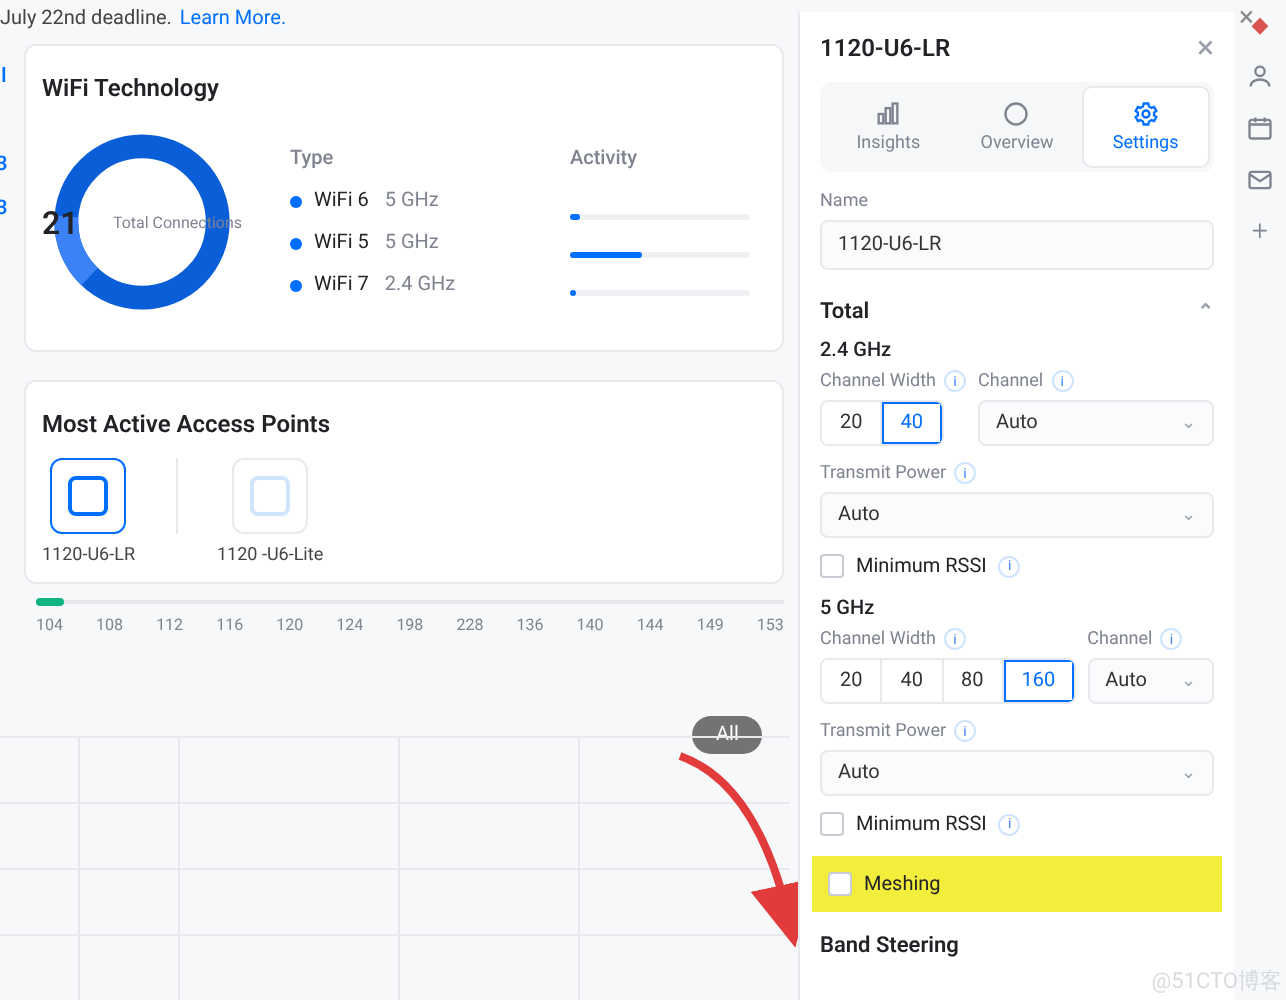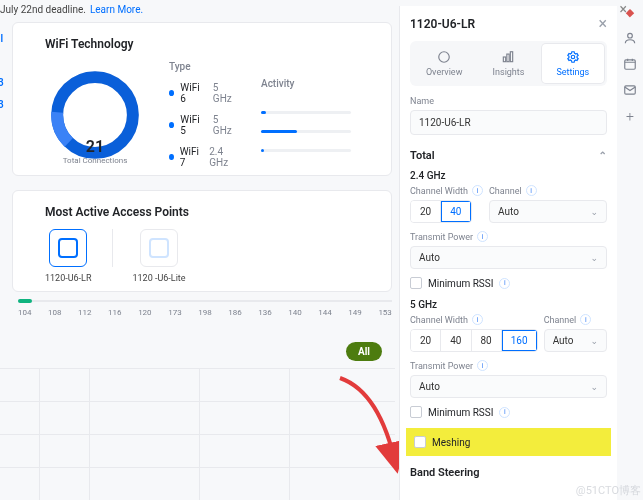--- a/index.html
+++ b/index.html
@@ -1,27 +1,27 @@
 <!DOCTYPE html>
 <html><head>
 <meta charset="utf-8">
 <style>
   * { box-sizing: border-box; margin: 0; padding: 0; font-family: -apple-system, BlinkMacSystemFont, "Segoe UI", Roboto, sans-serif; }
   body { background: #f7f8fa; width: 643px; height: 500px; overflow: hidden; position: relative; font-size: 11px; color: #212327; }
   .topbar { padding: 1px 8px 2px 0; font-size: 10px; color: #444; display: flex; align-items:center; }
   .topbar a { color: #006fff; text-decoration: none; margin-left: 4px; }
   .topbar .close-x { margin-left: auto; color:#888; font-size:14px; cursor:pointer; padding-right:8px;}
-  .card { background: #fff; border: 1px solid #e8e9ed; border-radius: 6px; padding: 14px 32px; }
+  .card { background: #fff; border: 1px solid #e8e9ed; border-radius: 6px; padding: 14px 8px; }
   .wifi-card { position:absolute; left:12px; top:22px; width:380px; height:154px; }
   .card-title { font-size: 12px; font-weight:600; margin-bottom:10px; }
   .card-title-sub { font-size:10px; font-weight:500; color:#7e838f; }
   .donut-wrap { display:flex; align-items:center; gap:24px; }
   .donut { position:relative; width:100px; height:100px; }
   .donut svg { width:100px; height:100px; }
-  .donut-center { position:absolute; inset:0; display:flex; flex-direction:column; align-items:center; justify-content:flex-end; }
+  .donut-center { position:absolute; inset:0; display:flex; flex-direction:row; align-items:center; justify-content:space-between; }
   .donut-center .num { font-size:16px; font-weight:600; }
   .donut-center .lbl { font-size:8px; color:#7e838f; }
   .legend { display:flex; flex-direction:column; gap:10px; }
   .legend-row { display:flex; align-items:center; gap:6px; font-size:10px; }
   .dot { width:6px; height:6px; border-radius:50%; background:#006fff; }
   .ghz { color:#7e838f; margin-left:2px; }
   .activity { display:flex; flex-direction:column; gap:16px; margin-left:auto; margin-right:8px; }
   .bar { width:90px; height:3px; background:#eef0f3; border-radius:2px; position:relative; }
   .bar .fill { position:absolute; left:0; top:0; bottom:0; background:#006fff; border-radius:2px; }
   .ap-card { position:absolute; left:12px; top:190px; width:380px; height:102px; }
@@ -30,21 +30,21 @@
   .ap-box { width:38px; height:38px; border-radius:6px; border:1px solid #e8e9ed; display:flex; align-items:center; justify-content:center; }
   .ap-box.sel { border-color:#006fff; }
   .ap-inner { width:20px; height:20px; border:2px solid #cfe4ff; border-radius:4px; }
   .ap-box.sel .ap-inner { border-color:#006fff; }
   .ap-name { font-size:9px; color:#444; }
   .ap-divider { width:1px; height:38px; background:#e8e9ed; }
   .axis { position:absolute; left:18px; top:300px; width:374px; }
   .axis-line { height:2px; background:#e8e9ed; position:relative; }
   .axis-line::before { content:''; position:absolute; left:0; top:-1px; width:14px; height:4px; background:#0fb37f; border-radius:2px;}
   .axis-ticks { display:flex; justify-content:space-between; font-size:8px; color:#7e838f; margin-top:6px; }
-  .all-pill { position:absolute; left:346px; top:342px; background:#4d7c0f; color:#fff; font-size:10px; font-weight:700; padding:4px 12px; border-radius:12px; cursor:pointer; }
+  .all-pill { position:absolute; left:346px; top:358px; background:#737373; color:#fff; font-size:10px; font-weight:400; padding:4px 12px; border-radius:12px; cursor:pointer; }
   .grid { position:absolute; left:0; top:368px; width:395px; height:132px; border-top:1px solid #e8e9ed; }
   .grid-row { height:33px; border-bottom:1px solid #e8e9ed; display:flex; }
   .grid-cell { border-right:1px solid #e8e9ed; height:100%; }
   .grid-cell:nth-child(1){ width:40px;} .grid-cell:nth-child(2){width:50px;} .grid-cell:nth-child(3){width:110px;} .grid-cell:nth-child(4){width:90px;} .grid-cell:nth-child(5){width:105px;border-right:none;}
 
   
   .panel { position:absolute; top:6px; right:26px; width:218px; bottom:0; background:#fff; border-left:1px solid #e8e9ed; padding:8px 10px 0 10px; overflow:hidden; }
   .panel-head { display:flex; align-items:center; justify-content:space-between; margin-bottom:8px; }
   .panel-title { font-size:12px; font-weight:600; }
   .panel-close { color:#9aa0ab; font-size:16px; cursor:pointer; }
@@ -169,23 +169,23 @@
 </div>
 
 <div class="axis">
   <div class="axis-line"></div>
   <div class="axis-ticks" id="ticks">
       <span>104</span>
       <span>108</span>
       <span>112</span>
       <span>116</span>
       <span>120</span>
-      <span>173</span>
+      <span>124</span>
       <span>198</span>
-      <span>186</span>
+      <span>228</span>
       <span>136</span>
       <span>140</span>
       <span>144</span>
       <span>149</span>
       <span>153</span>
     </div>
 </div>
 
 <div class="all-pill">All</div>
 
@@ -230,31 +230,31 @@
 </svg>
 
 <div class="panel">
   <div class="panel-head">
     <div class="panel-title">1120-U6-LR</div>
     <div class="panel-close">×</div>
   </div>
   <div class="tabs">
     <div class="tab">
       <svg viewBox="0 0 24 24" fill="none" stroke="currentColor" stroke-width="2">
-          <circle cx="12" cy="12" r="9"></circle>
-        </svg>
-      <span>Overview</span>
-    </div>
-    <div class="tab">
-      <svg viewBox="0 0 24 24" fill="none" stroke="currentColor" stroke-width="2">
           <rect x="4" y="12" width="4" height="8"></rect>
           <rect x="10" y="7" width="4" height="13"></rect>
           <rect x="16" y="3" width="4" height="17"></rect>
         </svg>
       <span>Insights</span>
+    </div>
+    <div class="tab">
+      <svg viewBox="0 0 24 24" fill="none" stroke="currentColor" stroke-width="2">
+          <circle cx="12" cy="12" r="9"></circle>
+        </svg>
+      <span>Overview</span>
     </div>
     <div class="tab active">
       <svg viewBox="0 0 24 24" fill="none" stroke="currentColor" stroke-width="2">
           <circle cx="12" cy="12" r="3"></circle>
           <path d="M19 12a7 7 0 0 0-.1-1.2l2-1.5-2-3.4-2.3.9a7 7 0 0 0-2-1.2L14 3h-4l-.6 2.6a7 7 0 0 0-2 1.2l-2.3-.9-2 3.4 2 1.5A7 7 0 0 0 5 12c0 .4 0 .8.1 1.2l-2 1.5 2 3.4 2.3-.9c.6.5 1.3.9 2 1.2L10 21h4l.6-2.6c.7-.3 1.4-.7 2-1.2l2.3.9 2-3.4-2-1.5c.1-.4.1-.8.1-1.2z"></path>
         </svg>
       <span>Settings</span>
     </div>
   </div>
 

